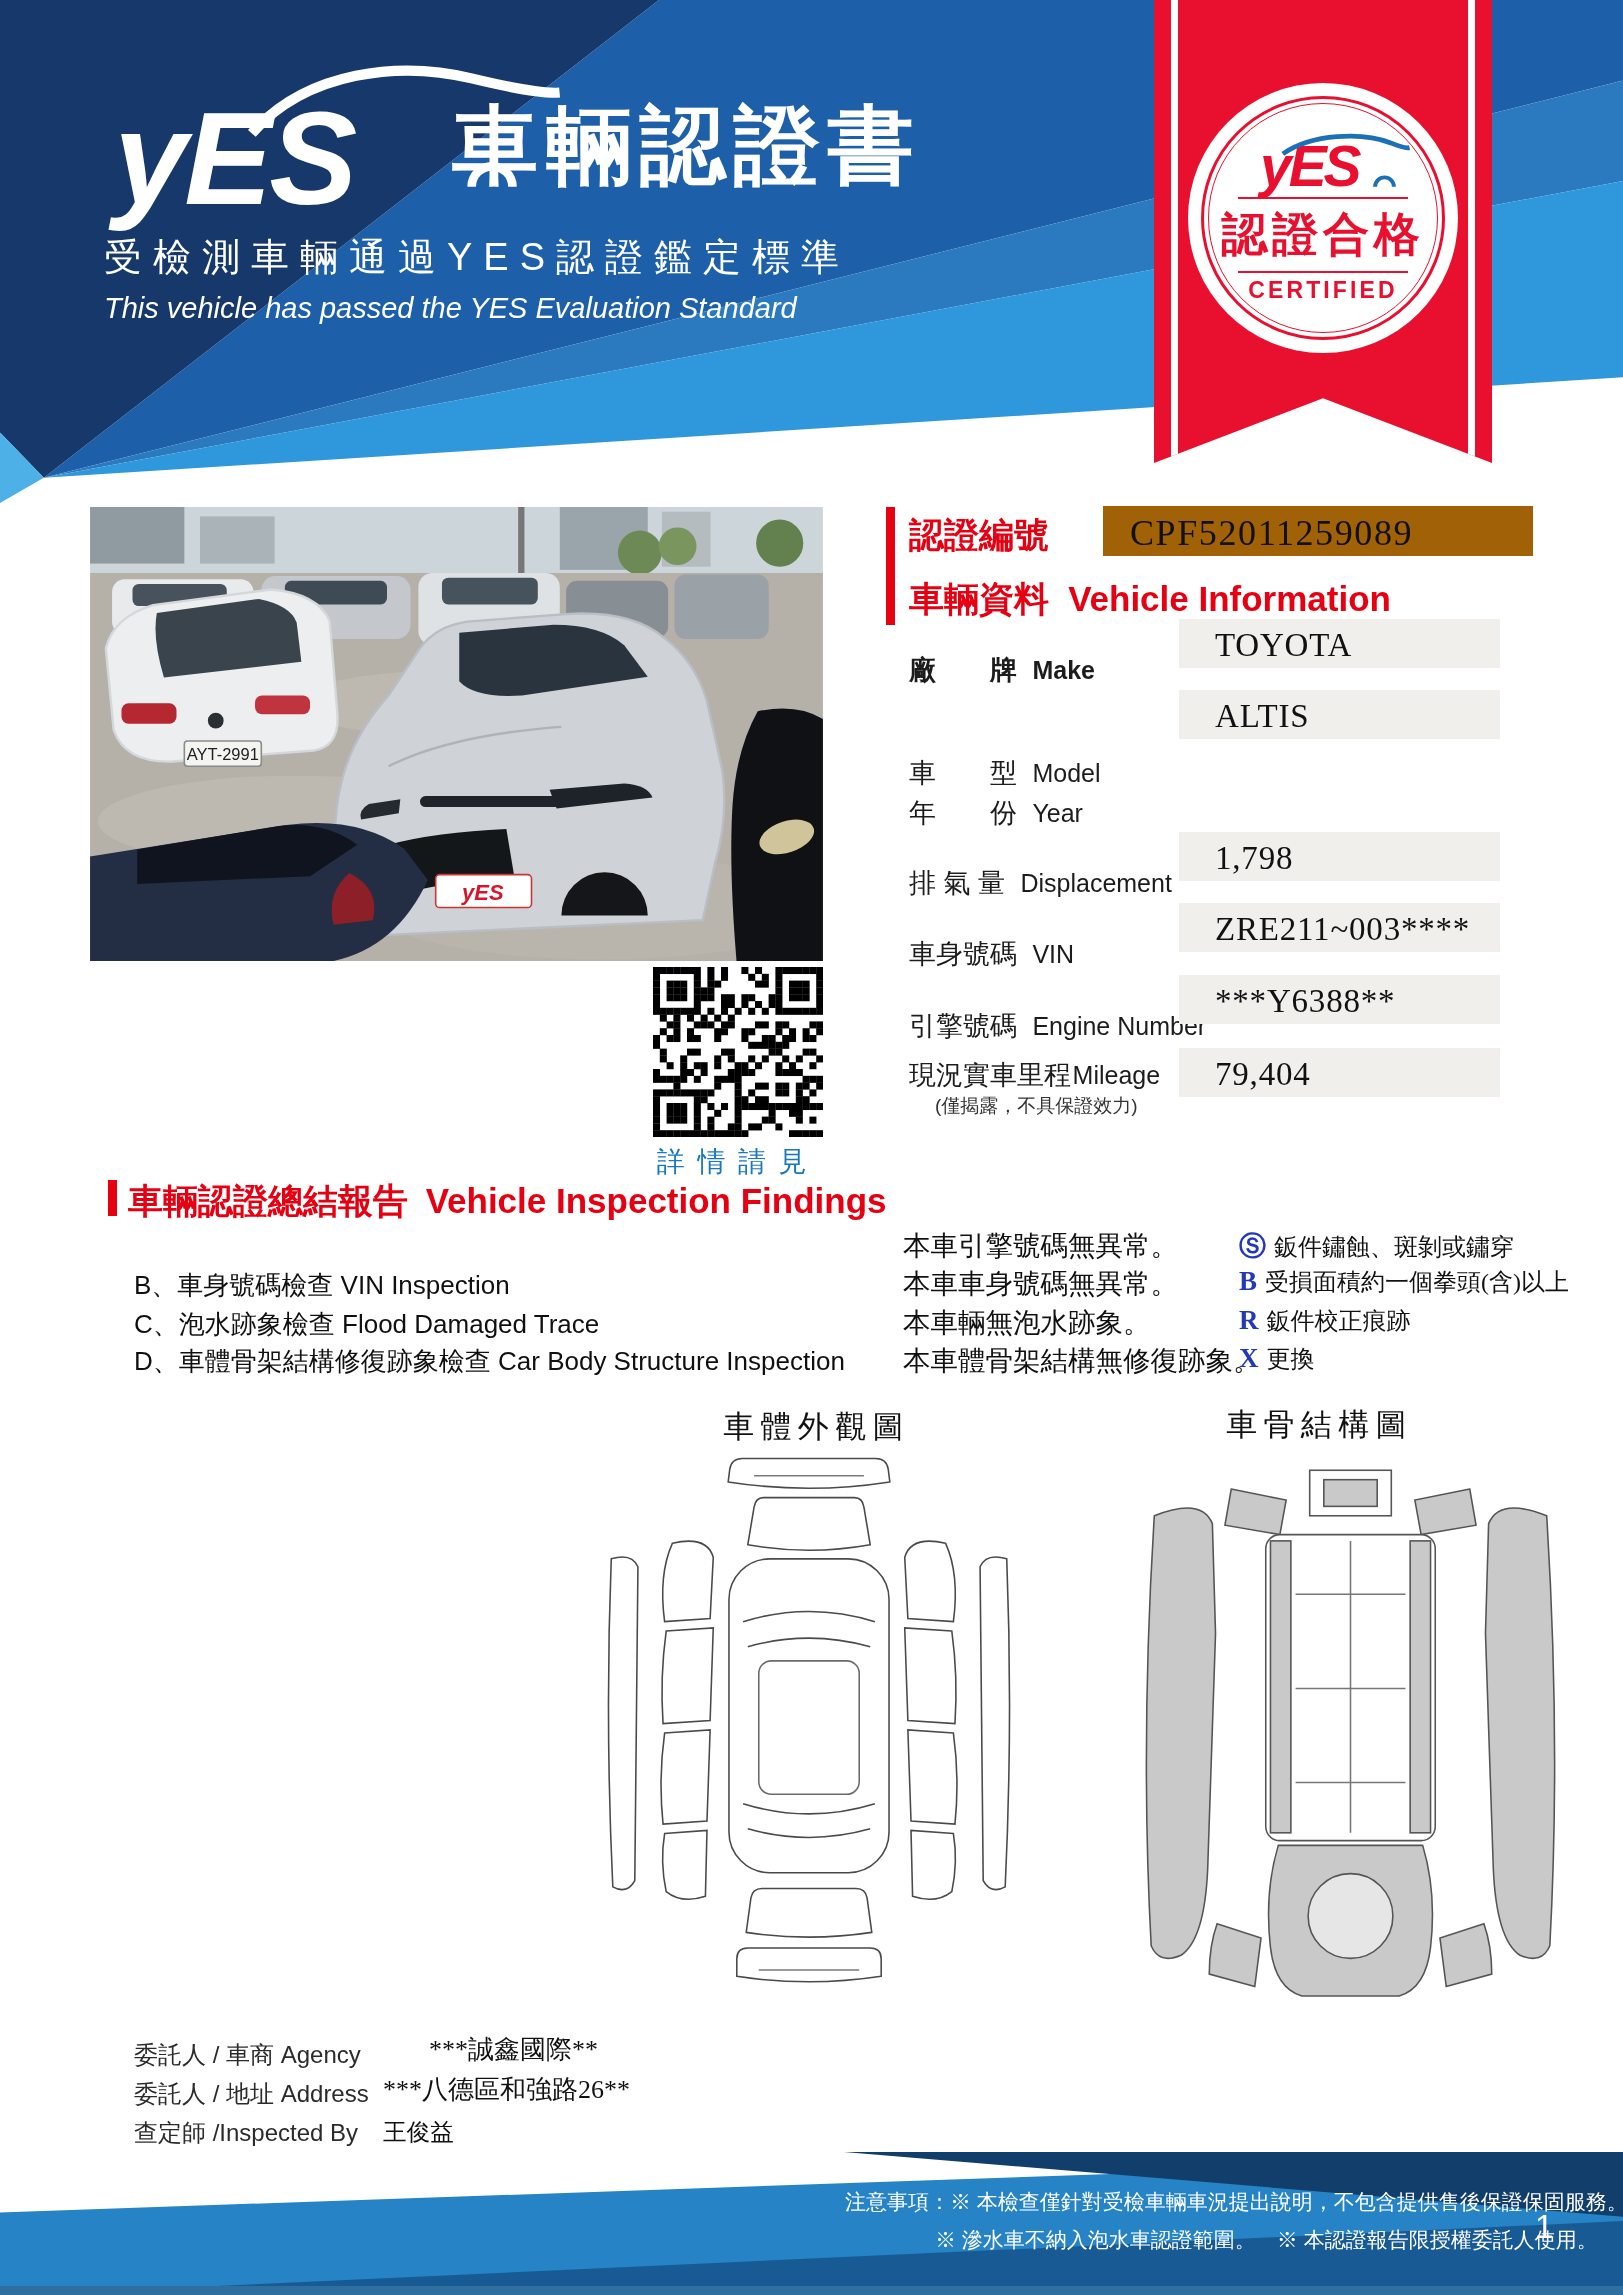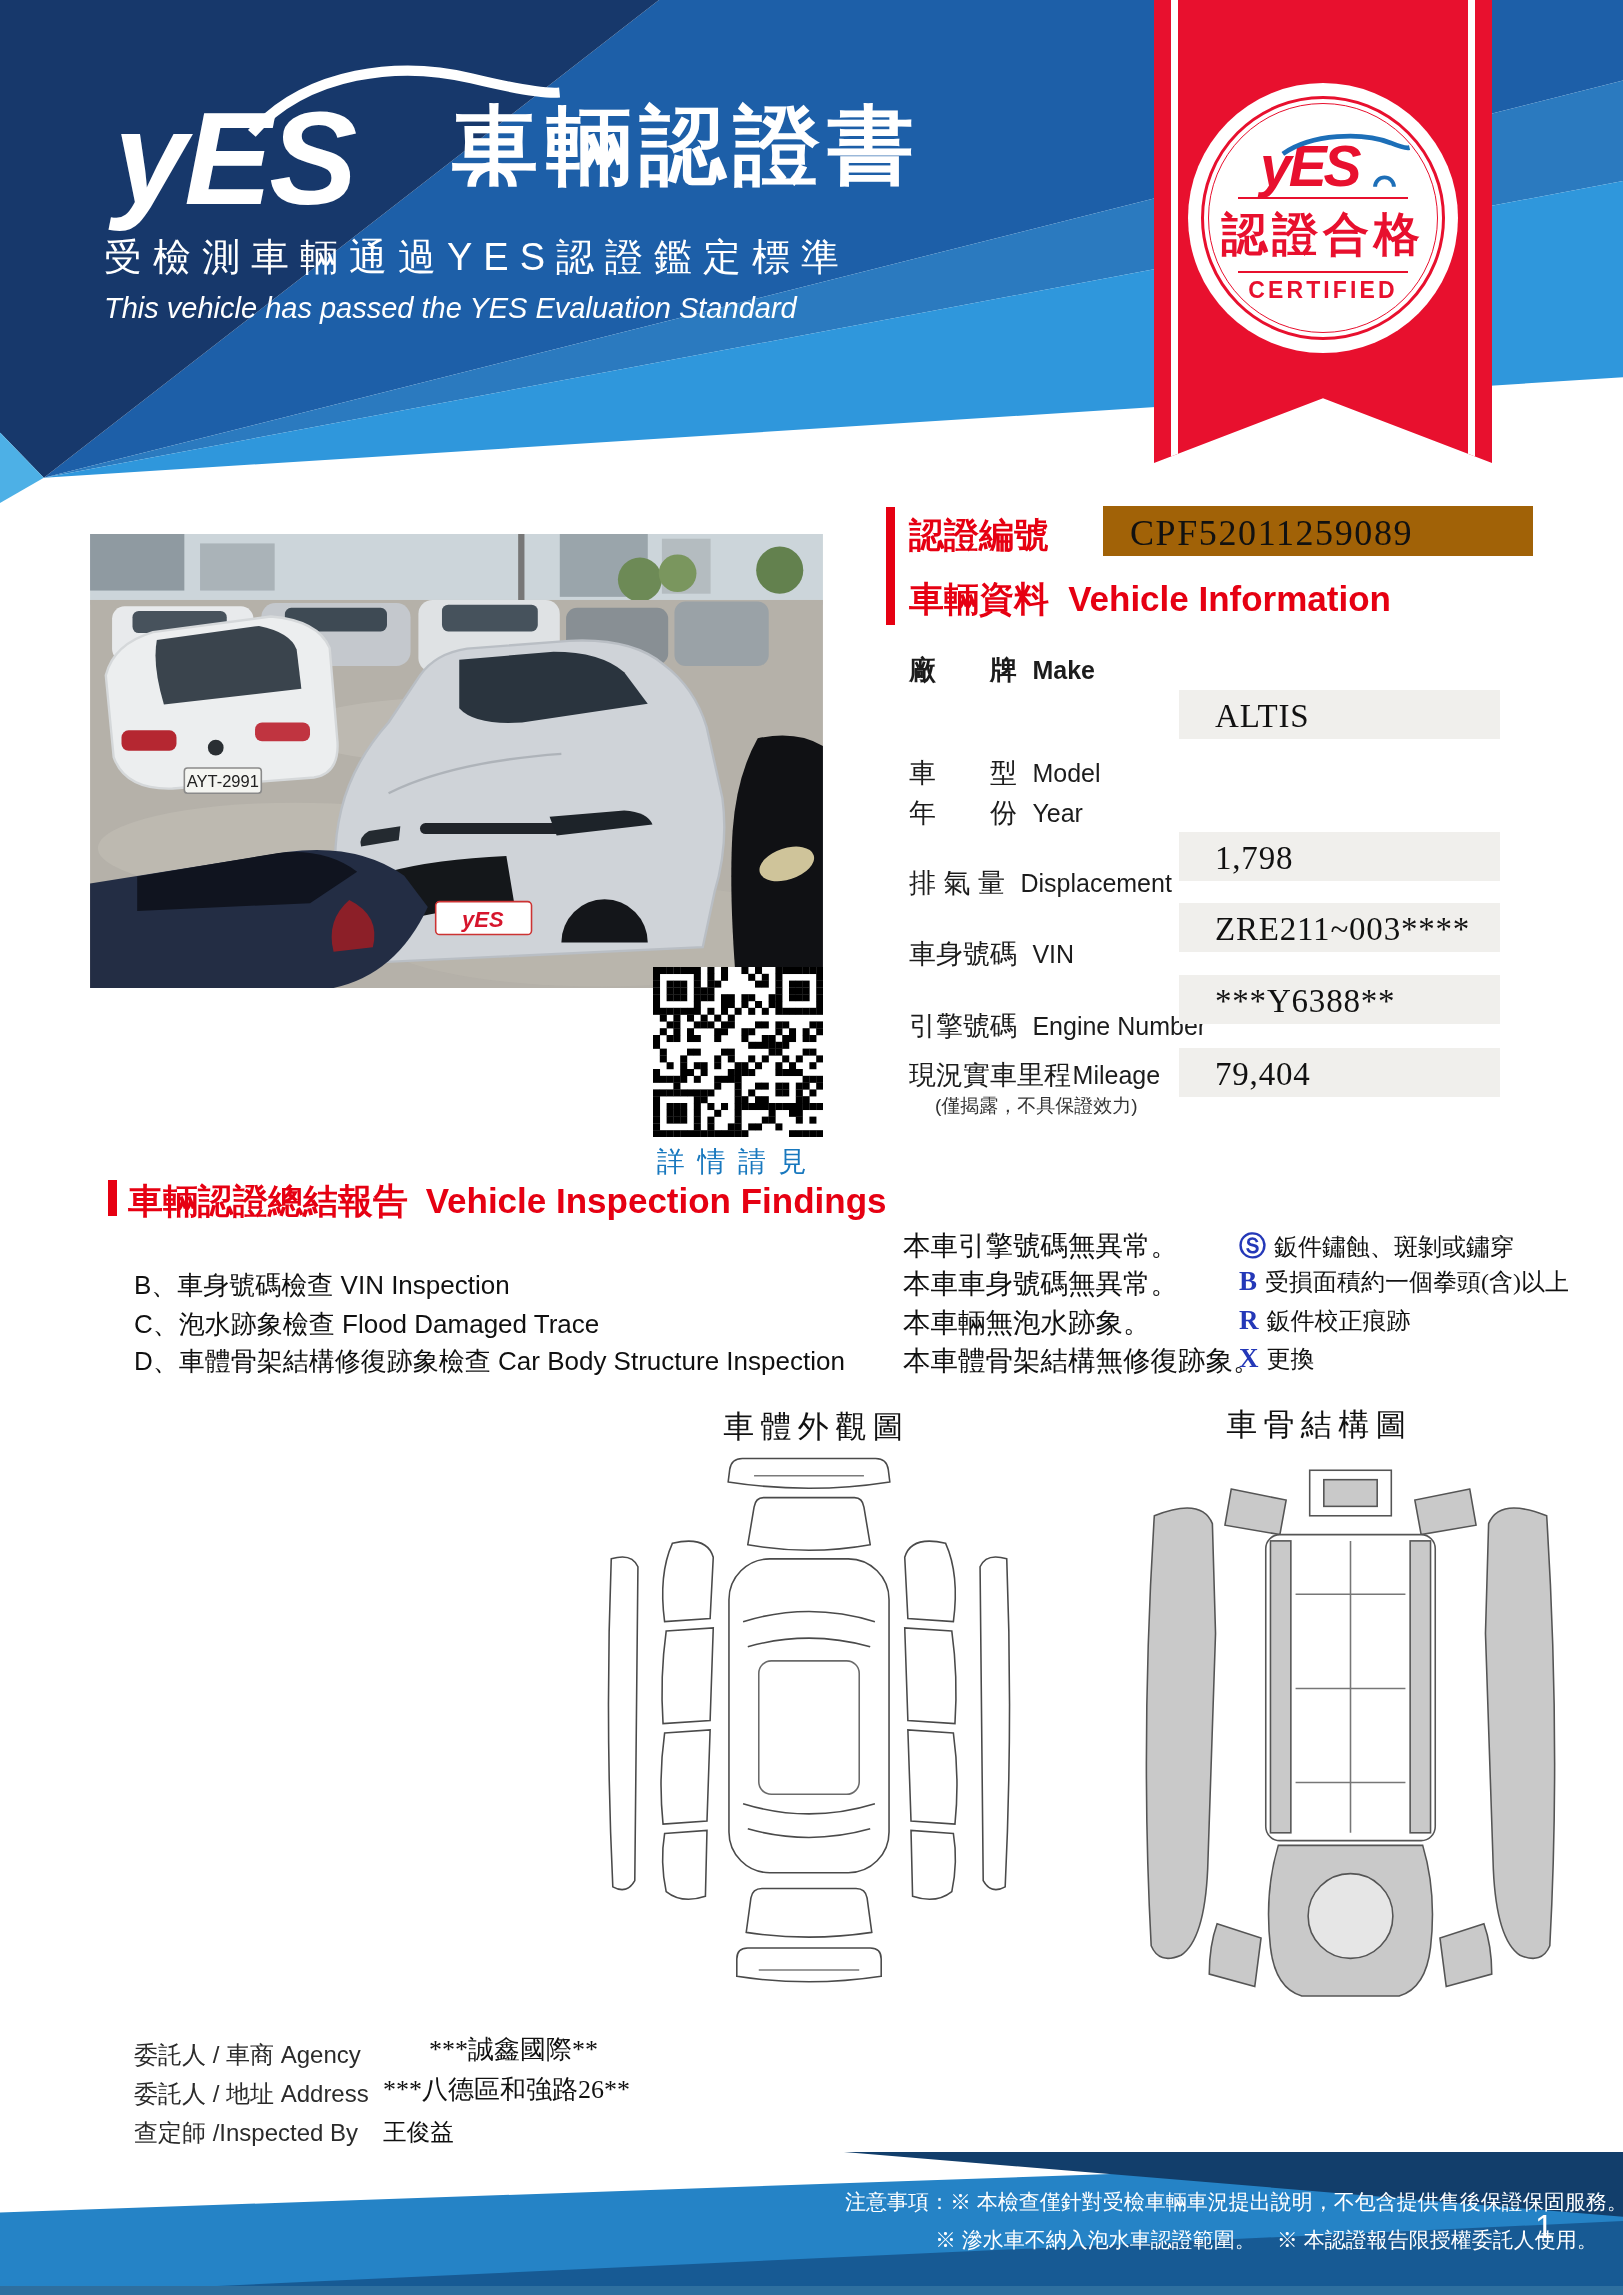--- a/index.html
+++ b/index.html
@@ -89,21 +89,21 @@
         <path d="M58 28 C 95 2, 160 0, 196 14 C 208 19, 216 21, 220 20" stroke="#1d6fb8" stroke-width="6" fill="none"></path>
         <path d="M176 70 a 12 12 0 0 1 24 0" stroke="#1d6fb8" stroke-width="5" fill="none"></path>
       </svg>
     </div>
     <div class="divider"></div>
     <div class="bold" style="color:#e8102e;font-size:46px;letter-spacing:4.7px;">認證合格</div>
     <div class="divider"></div>
     <div class="bold" style="color:#e8102e;font-size:23px;letter-spacing:3.1px;">CERTIFIED</div>
   </div>
 
-  <div class="abs" style="left:90px;top:534px;width:733px;height:454px;overflow:hidden;">
+  <div class="abs" style="left:90px;top:507px;width:733px;height:454px;overflow:hidden;">
     <svg width="733" height="454" viewBox="0 0 933 578">
       <rect width="933" height="90" fill="#ccd5da"></rect>
       <rect x="0" y="0" width="120" height="72" fill="#8f9aa1"></rect>
       <rect x="140" y="12" width="95" height="60" fill="#aab3b8"></rect>
       <rect x="598" y="0" width="112" height="80" fill="#9aa5ab"></rect>
       <rect x="728" y="6" width="62" height="70" fill="#b4bcc0"></rect>
       <circle cx="700" cy="58" r="28" fill="#6d8a56"></circle>
       <circle cx="748" cy="50" r="24" fill="#7a965e"></circle>
       <circle cx="878" cy="46" r="30" fill="#63814e"></circle>
       <rect x="545" y="0" width="8" height="86" fill="#777"></rect>
@@ -465,20 +465,23 @@
   </div>
   <div class="abs bold red" style="left:909px;top:576px;font-size:35px;white-space:nowrap;">
     <span>車輛資料</span>
     <span style="margin-left:9.4px;">Vehicle Information</span>
   </div>
 
   <div class="flabel" style="top:652px;font-weight:bold;">
     <span>廠　　牌</span>
     <span class="en">Make</span>
   </div>
+  <div class="vbox" style="top:619px;">
+    <span>TOYOTA</span>
+  </div>
 
   <div class="flabel" style="top:755px;">
     <span>車　　型</span>
     <span class="en">Model</span>
   </div>
   <div class="vbox" style="top:690px;">
     <span>ALTIS</span>
   </div>
 
   <div class="flabel" style="top:795px;">

